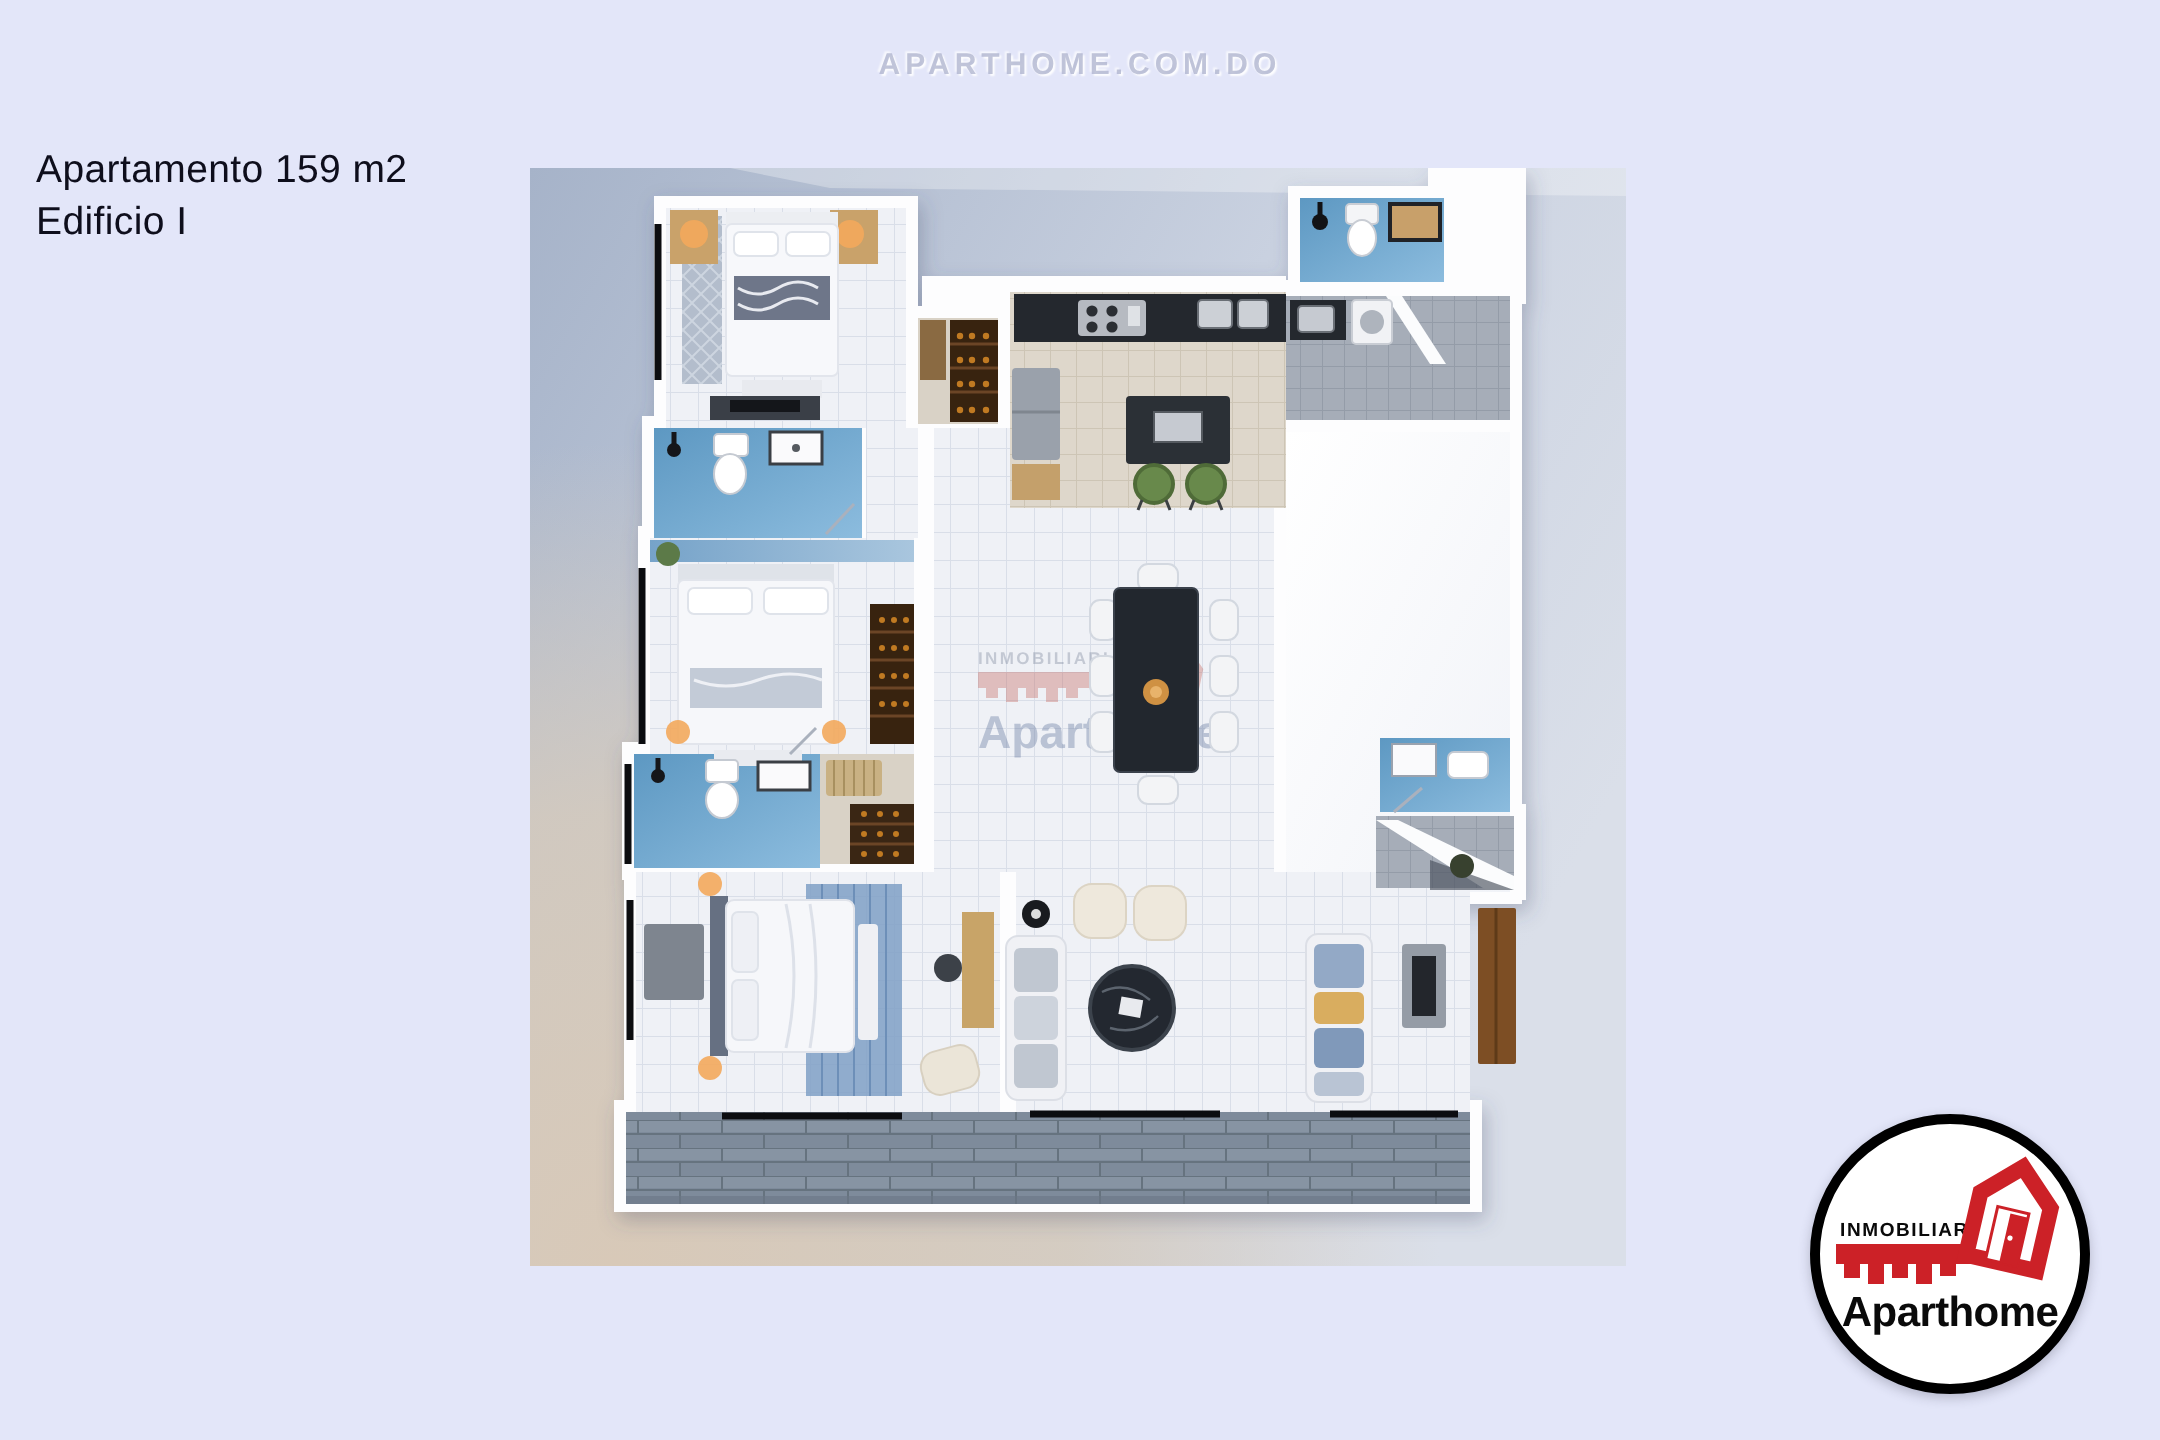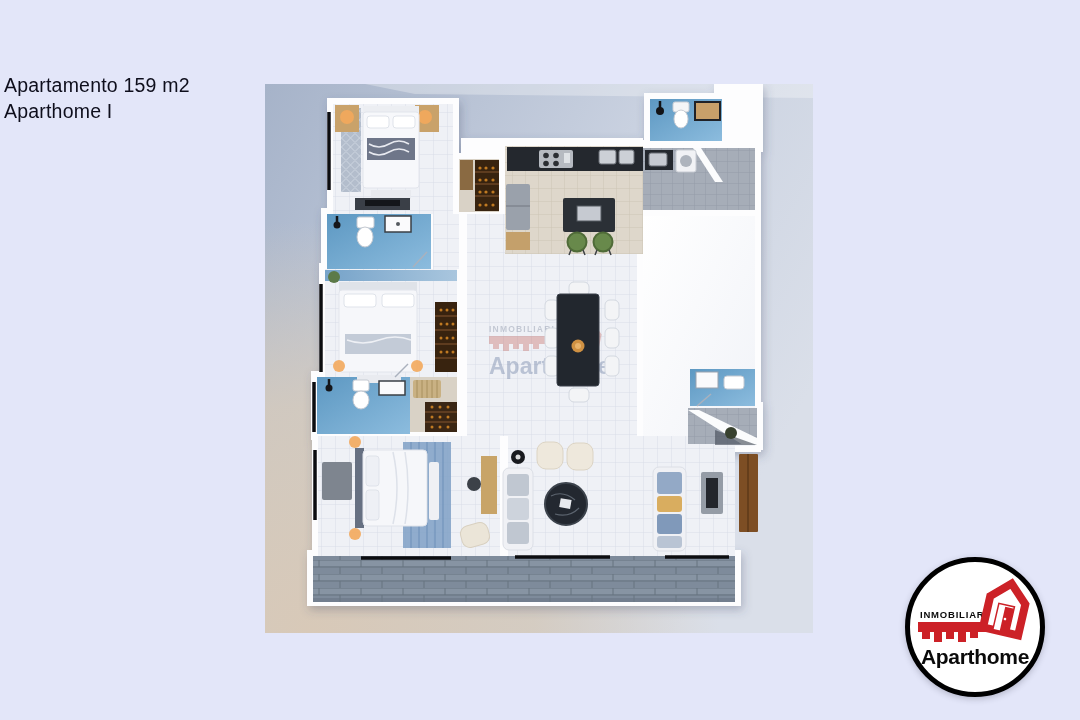--- a/index.html
+++ b/index.html
@@ -6,21 +6,21 @@
   body{font-family:"Liberation Sans", sans-serif;}
   .page{position:relative;width:1080px;height:720px;background:#e3e6f9;overflow:hidden;}
 
   .top-watermark{
     position:absolute;left:0;right:0;top:24px;text-align:center;
     font-size:15px;font-weight:bold;letter-spacing:2.5px;
     color:rgba(172,178,204,0.75);
     text-shadow:1px 1px 1px rgba(255,255,255,.95), -1px -1px 1px rgba(255,255,255,.7);
   }
 
-  .title-block{position:absolute;left:4px;top:72px;color:#0e0e1c;}
+  .title-block{position:absolute;left:18px;top:72px;color:#0e0e1c;}
   .title-line{font-size:19.5px;font-weight:500;line-height:26px;letter-spacing:.2px;}
 
   .plan-wrap{position:absolute;left:265px;top:84px;width:548px;height:549px;}
   .plan-wrap svg{display:block;}
 
   .logo{position:absolute;left:905px;top:557px;width:140px;height:140px;}
   .logo-circle{
     position:absolute;inset:0;background:#fff;border:5px solid #000;border-radius:50%;
     box-shadow:0 2px 6px rgba(40,40,60,.25);
   }
@@ -30,24 +30,25 @@
     font-size:21px;letter-spacing:-0.3px;white-space:nowrap;
   }
   .logo-name .reg{font-weight:600;margin-top:19px;}
   .logo-name .bld{font-weight:700;}
 </style>
 </head>
 <body>
 
 <div class="page">
 
+  <div class="top-watermark">APARTHOME.COM.DO</div>
 
   <div class="title-block">
     <div class="title-line">Apartamento 159 m2</div>
-    <div class="title-line">Aparthome I</div>
+    <div class="title-line">Edificio I</div>
   </div>
 
   <div class="plan-wrap">
     <svg width="548" height="549" viewBox="0 0 548 549" xmlns="http://www.w3.org/2000/svg">
       <defs>
         <linearGradient id="bgGrad" x1="0" y1="0" x2="1" y2="0.55">
           <stop offset="0" stop-color="#a6b3c9"></stop>
           <stop offset="0.55" stop-color="#c9d1e0"></stop>
           <stop offset="1" stop-color="#dadfe9"></stop>
         </linearGradient>

